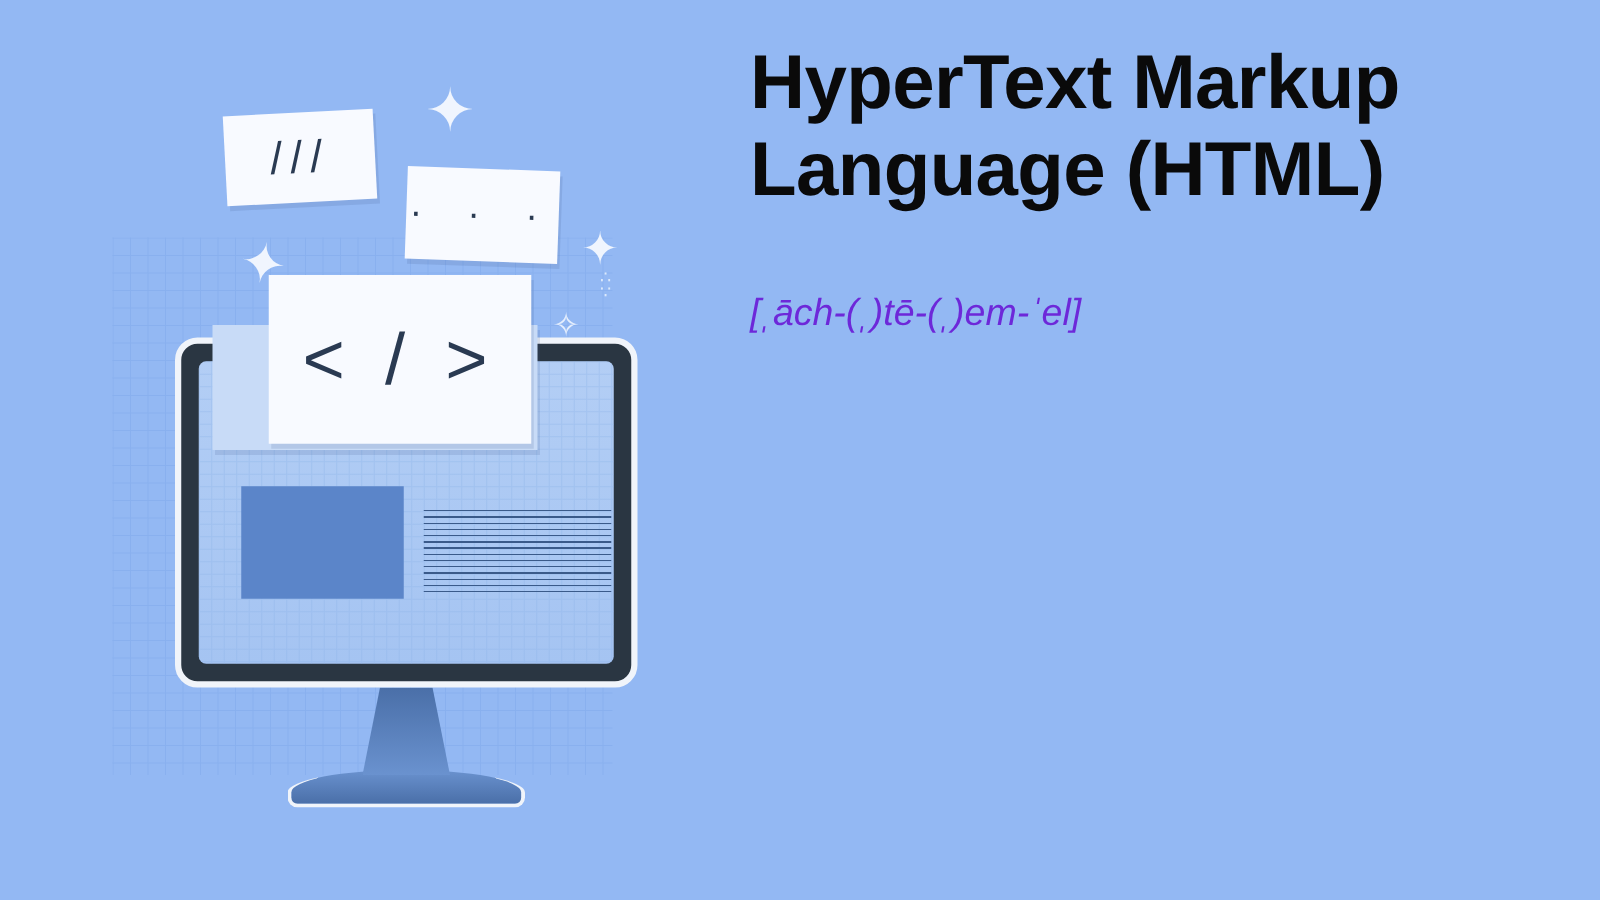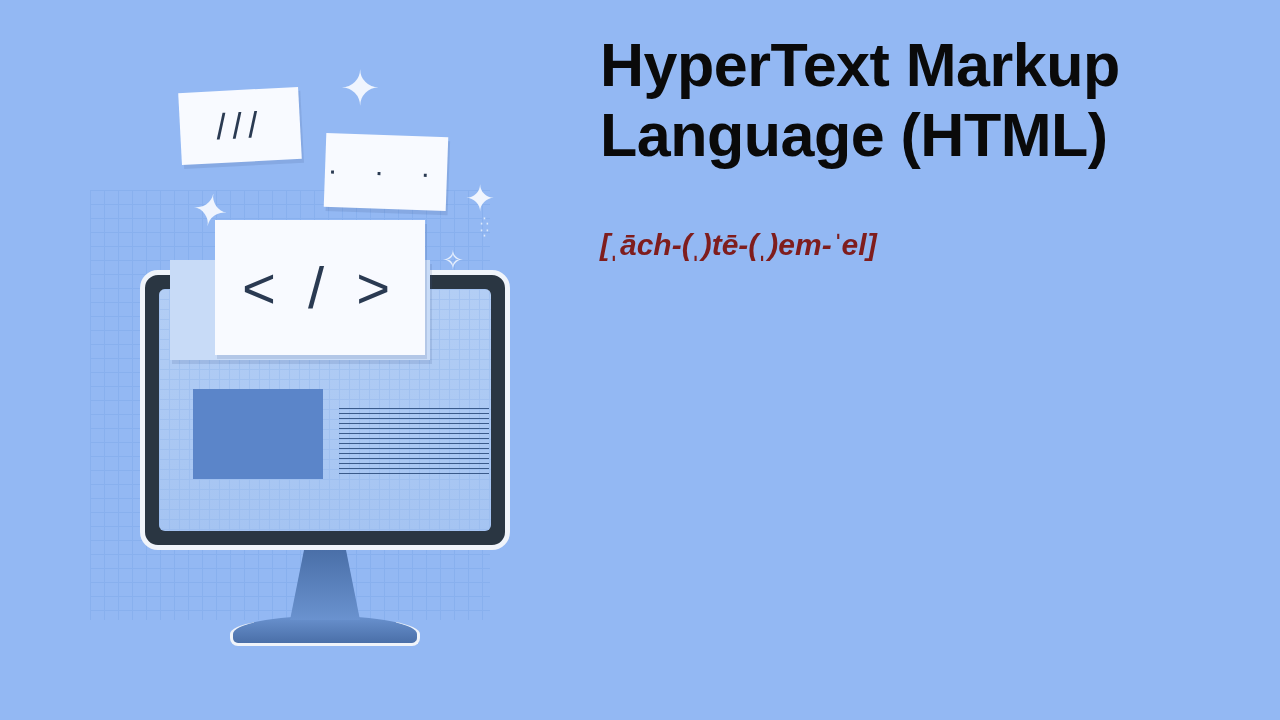--- a/index.html
+++ b/index.html
@@ -24,28 +24,29 @@
       display: flex;
       flex-direction: column;
       justify-content: flex-start;
     }
     .title {
       font-size: 61px;
       font-weight: 600;
       color: #0a0a0a;
       line-height: 1.15;
       letter-spacing: -0.5px;
-      margin-bottom: 58px;
+      margin-bottom: 20px;
     }
     .pronunciation {
       font-size: 30px;
       font-style: italic;
-      color: #7f1d1d;
+      color: #6d28d9;
       margin-bottom: 36px;
-      font-weight: 700;
+      font-weight: 400;
+      margin-top: 44px;
     }
     .definition {
       font-size: 38px;
       font-weight: 400;
       color: #0a0a0a;
       line-height: 1.35;
       letter-spacing: -0.3px;
     }
     
     .illo {

